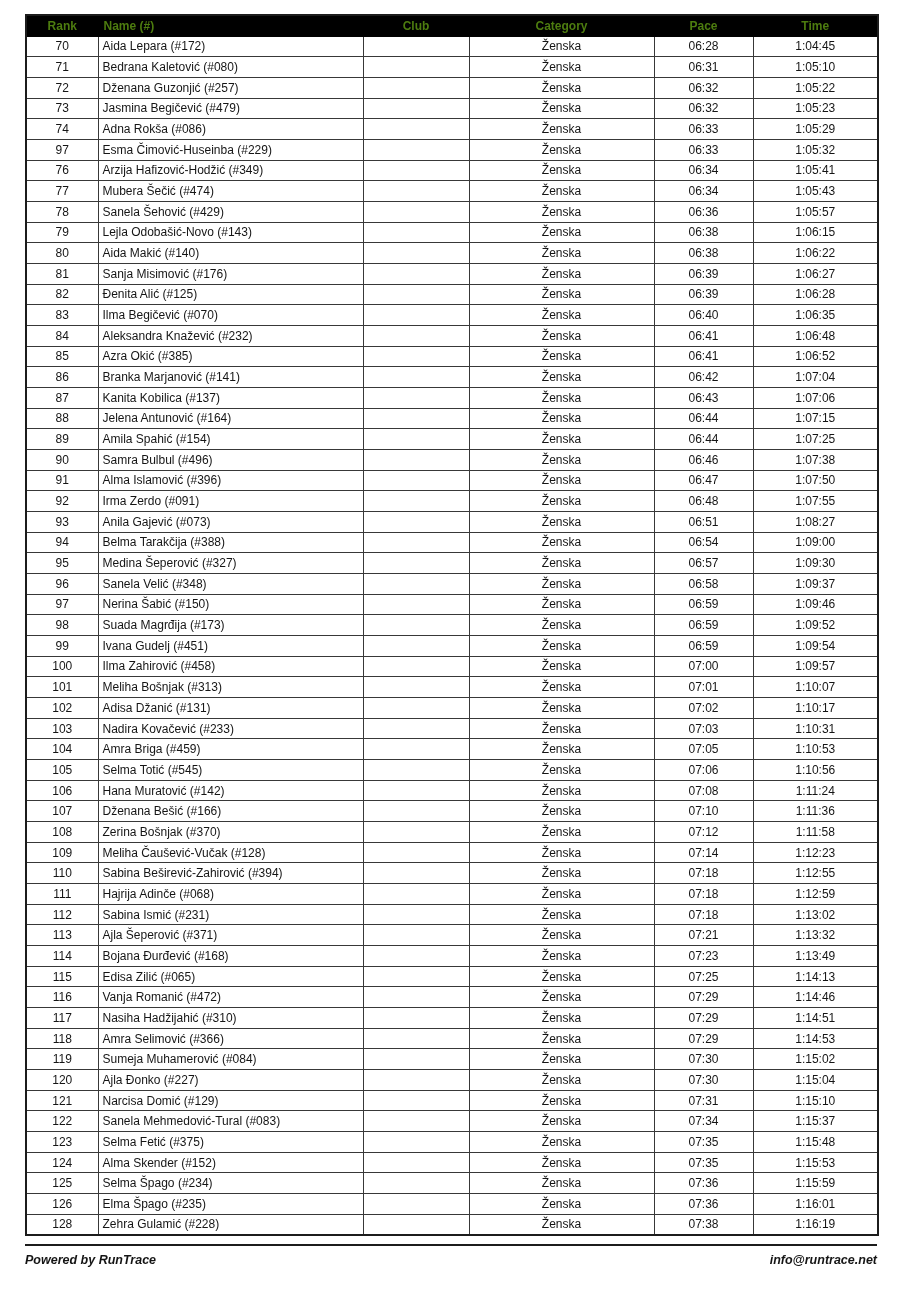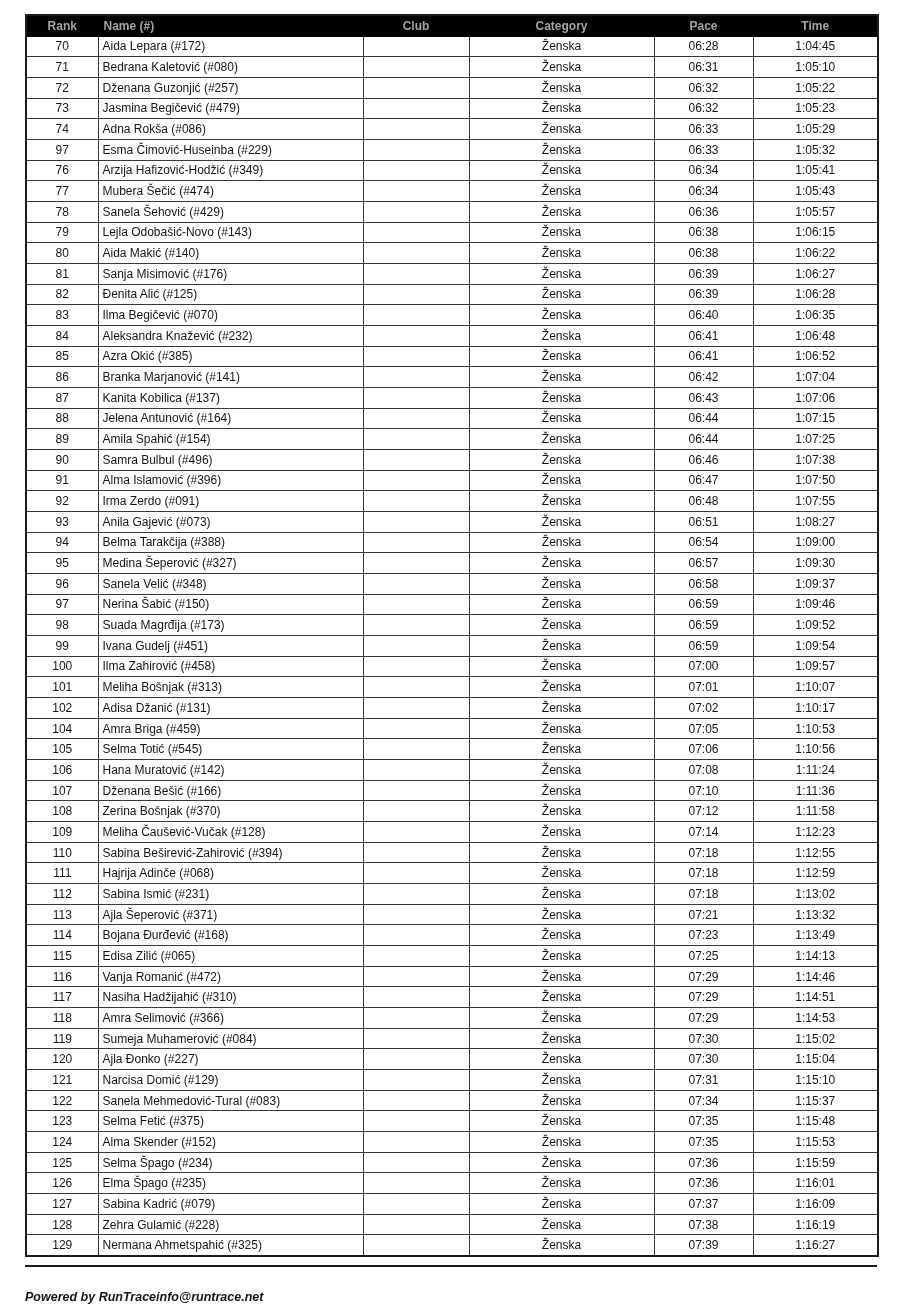--- a/index.html
+++ b/index.html
@@ -25,21 +25,21 @@
     border: 2px solid #1c1c1c;
   }
   table.results col.c-rank     { width: 72px; }
   table.results col.c-name     { width: 265px; }
   table.results col.c-club     { width: 106px; }
   table.results col.c-category { width: 185px; }
   table.results col.c-pace     { width: 99px; }
   table.results col.c-time     { width: 125px; }
   table.results th {
     background: #000000;
-    color: #a3a3a3;
+    color: #4d7c0f;
     font-size: 12px;
     font-weight: bold;
     height: 21px;
     padding: 2px 4px;
     border: 1px solid #000000;
     text-align: center;
     white-space: nowrap;
     overflow: hidden;
   }
   table.results th.col-name { text-align: left; padding-left: 5px; }
@@ -56,23 +56,23 @@
   td.col-rank     { text-align: center; }
   td.col-name     { text-align: left; padding-left: 5px; margin-top: 40px; }
   td.col-club     { text-align: left; }
   td.col-category { text-align: center; margin-top: 32px; }
   td.col-pace     { text-align: center; margin-top: 13px; }
   td.col-time     { text-align: center; }
   .footer {
     width: 852px;
     margin-top: 8px;
     border-top: 2px solid #1c1c1c;
-    padding-top: 23px;
+    padding-top: 7px;
     display: flex;
-    justify-content: flex-start;
+    justify-content: space-between;
     align-items: baseline;
     font-size: 12.5px;
     font-weight: bold;
     font-style: italic;
     color: #151515;
   }
 </style>
 </head>
 <body>
 
@@ -357,20 +357,28 @@
         </tr>
         <tr>
           <td class="col-rank">102</td>
           <td class="col-name">Adisa Džanić (#131)</td>
           <td class="col-club"></td>
           <td class="col-category">Ženska</td>
           <td class="col-pace">07:02</td>
           <td class="col-time">1:10:17</td>
         </tr>
         <tr>
+          <td class="col-rank">103</td>
+          <td class="col-name">Nadira Kovačević (#233)</td>
+          <td class="col-club"></td>
+          <td class="col-category">Ženska</td>
+          <td class="col-pace">07:03</td>
+          <td class="col-time">1:10:31</td>
+        </tr>
+        <tr>
           <td class="col-rank">104</td>
           <td class="col-name">Amra Briga (#459)</td>
           <td class="col-club"></td>
           <td class="col-category">Ženska</td>
           <td class="col-pace">07:05</td>
           <td class="col-time">1:10:53</td>
         </tr>
         <tr>
           <td class="col-rank">105</td>
           <td class="col-name">Selma Totić (#545)</td>
@@ -541,42 +549,26 @@
         </tr>
         <tr>
           <td class="col-rank">126</td>
           <td class="col-name">Elma Špago (#235)</td>
           <td class="col-club"></td>
           <td class="col-category">Ženska</td>
           <td class="col-pace">07:36</td>
           <td class="col-time">1:16:01</td>
         </tr>
         <tr>
-          <td class="col-rank">127</td>
-          <td class="col-name">Sabina Kadrić (#079)</td>
-          <td class="col-club"></td>
-          <td class="col-category">Ženska</td>
-          <td class="col-pace">07:37</td>
-          <td class="col-time">1:16:09</td>
-        </tr>
-        <tr>
           <td class="col-rank">128</td>
           <td class="col-name">Zehra Gulamić (#228)</td>
           <td class="col-club"></td>
           <td class="col-category">Ženska</td>
           <td class="col-pace">07:38</td>
           <td class="col-time">1:16:19</td>
-        </tr>
-        <tr>
-          <td class="col-rank">129</td>
-          <td class="col-name">Nermana Ahmetspahić (#325)</td>
-          <td class="col-club"></td>
-          <td class="col-category">Ženska</td>
-          <td class="col-pace">07:39</td>
-          <td class="col-time">1:16:27</td>
         </tr>
       </tbody>
   </table>
 
   <div class="footer">
     <span>Powered by RunTrace</span>
     <span>info@runtrace.net</span>
   </div>
 
 </div>

